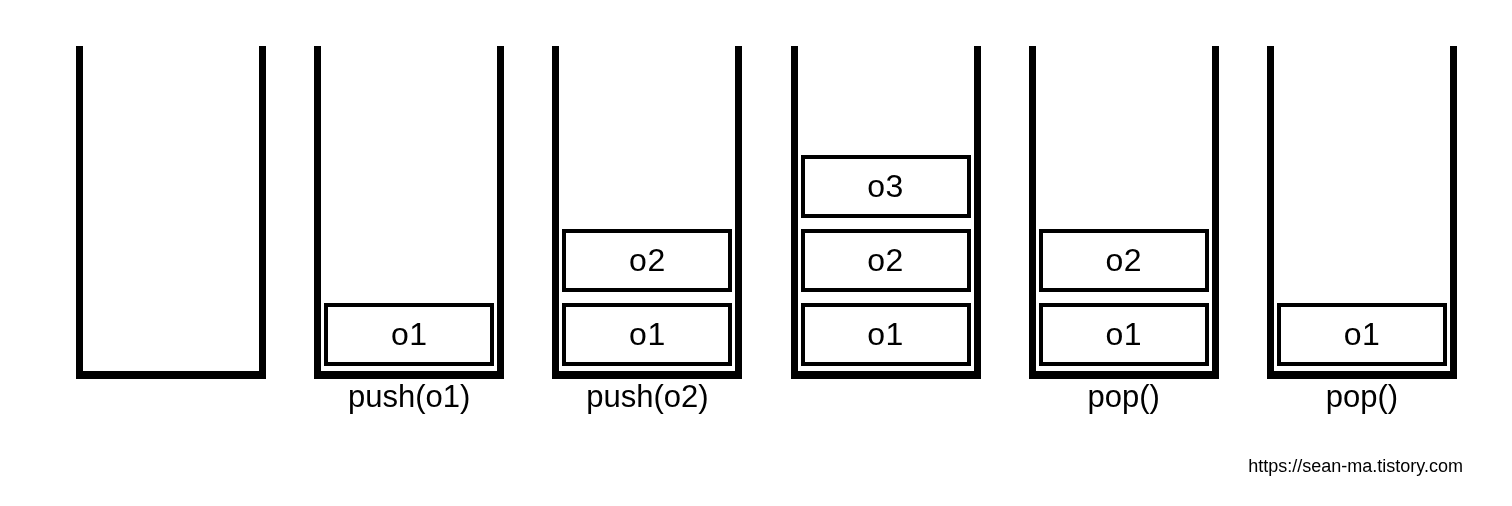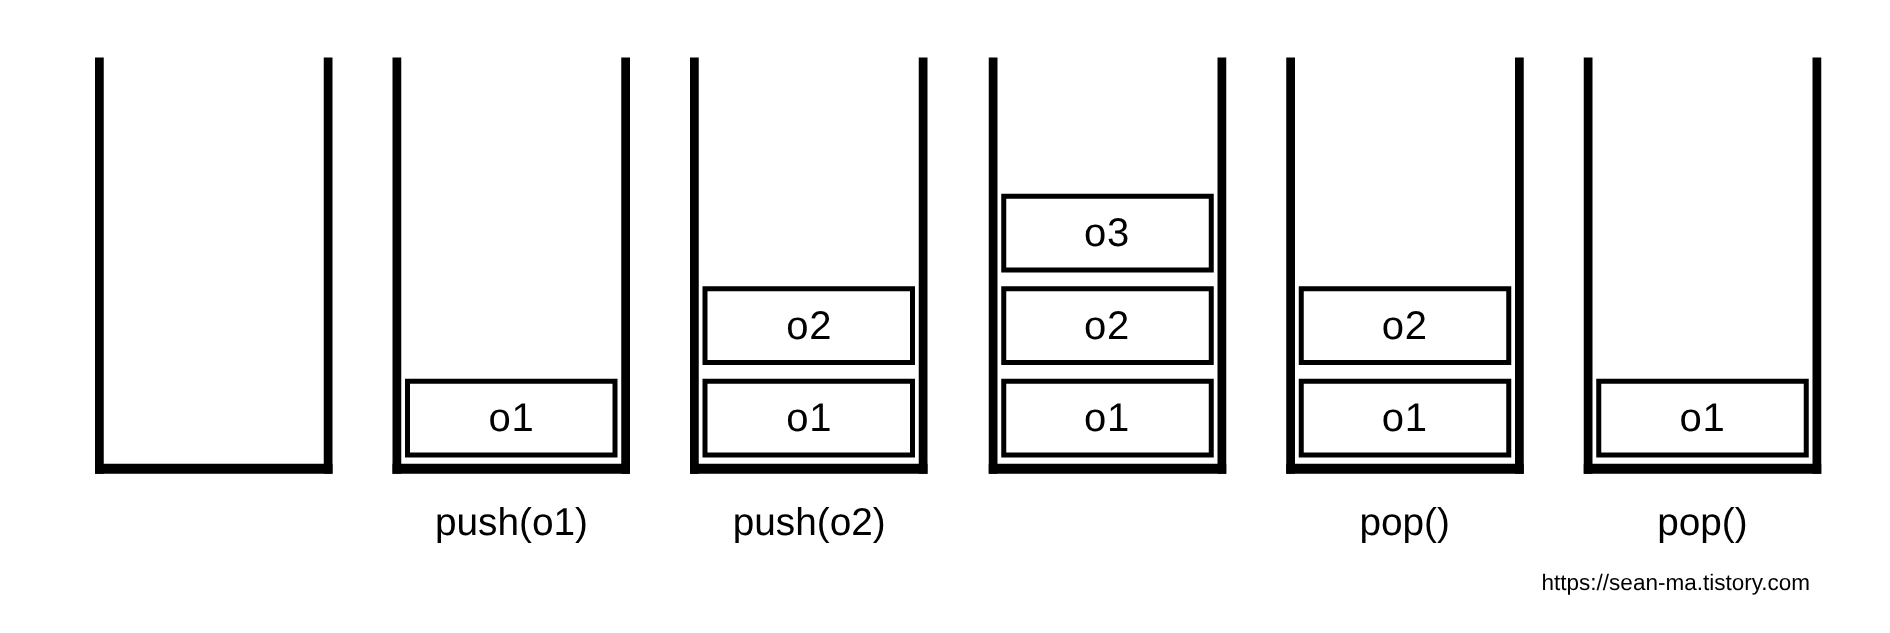--- a/index.html
+++ b/index.html
@@ -56,31 +56,30 @@
     border: 4px solid var(--line);
     background: var(--bg);
     display: flex;
     align-items: center;
     justify-content: center;
     font-size: 32px;
     color: var(--line);
     letter-spacing: 0.5px;
   }
   .stack-label {
-    margin-top: 21px;
     height: 40px;
     font-size: 31px;
     color: var(--line);
     text-align: center;
     white-space: nowrap;
   }
   .watermark {
     position: absolute;
     top: 456px;
-    right: 64px;
+    right: 49px;
     font-size: 18px;
     color: var(--line);
     white-space: nowrap;
   }
 </style>
 </head>
 <body>
 
 <div class="canvas">
   <div class="stacks-row">

